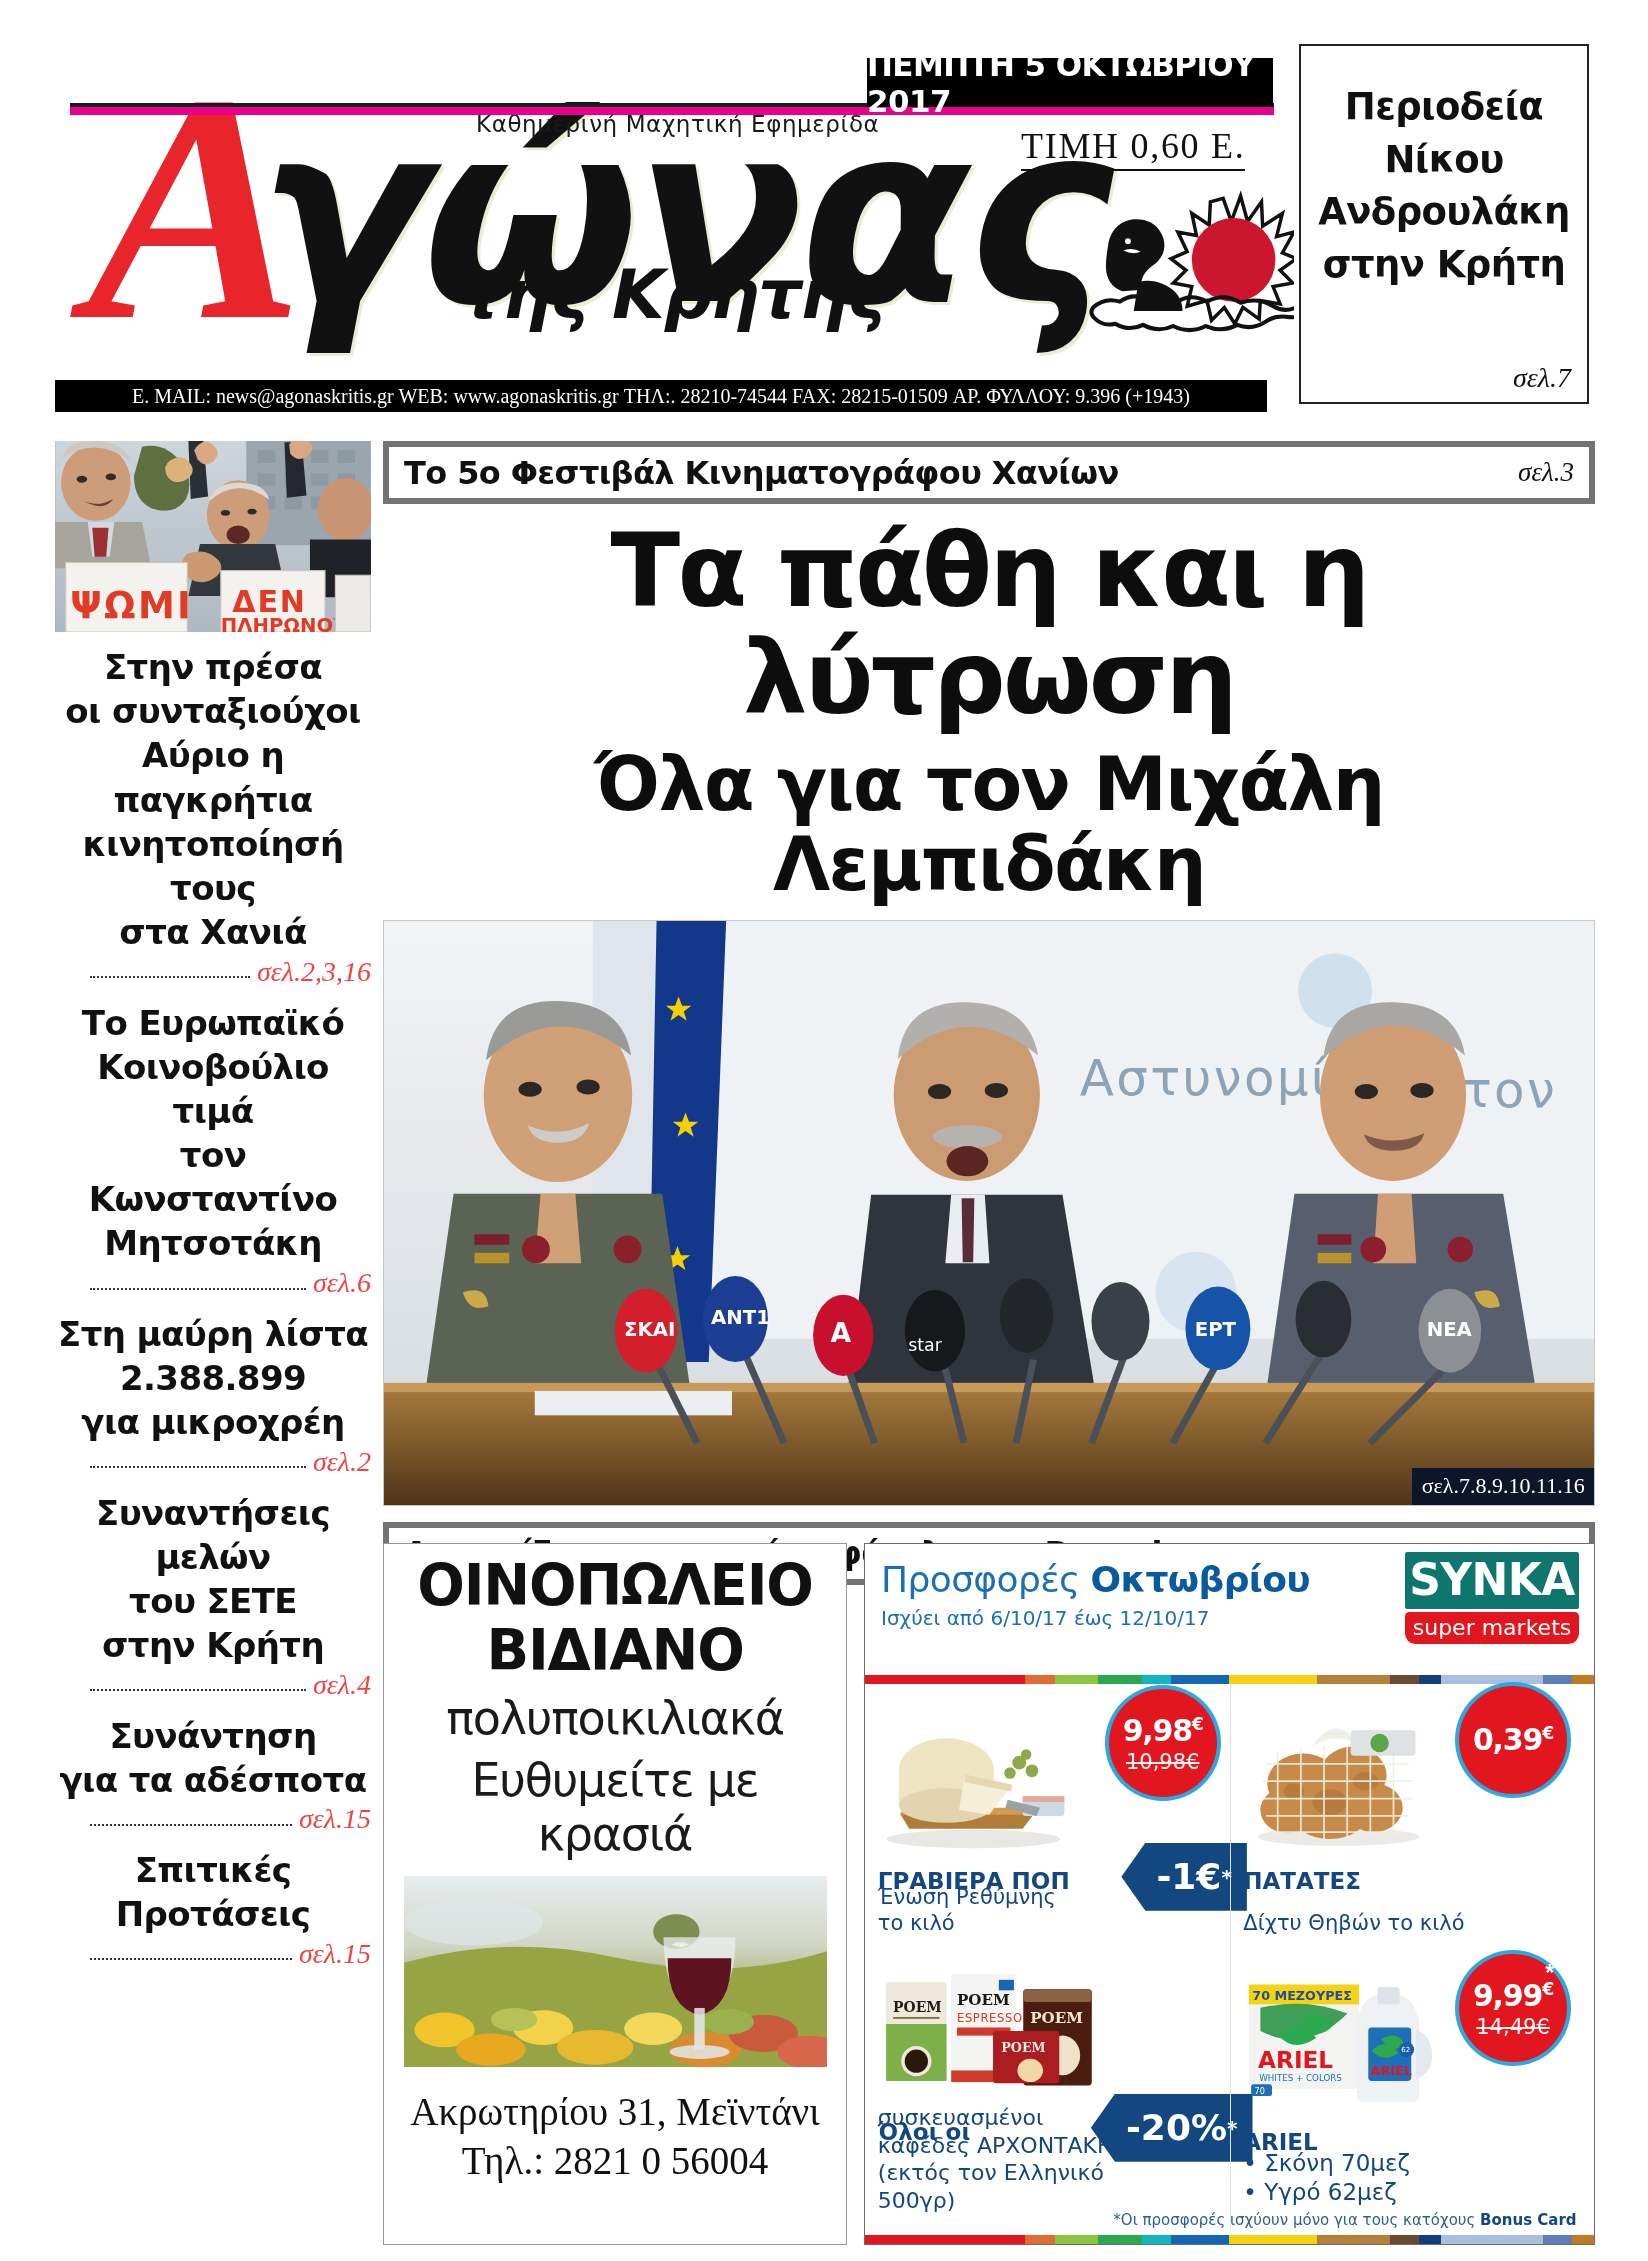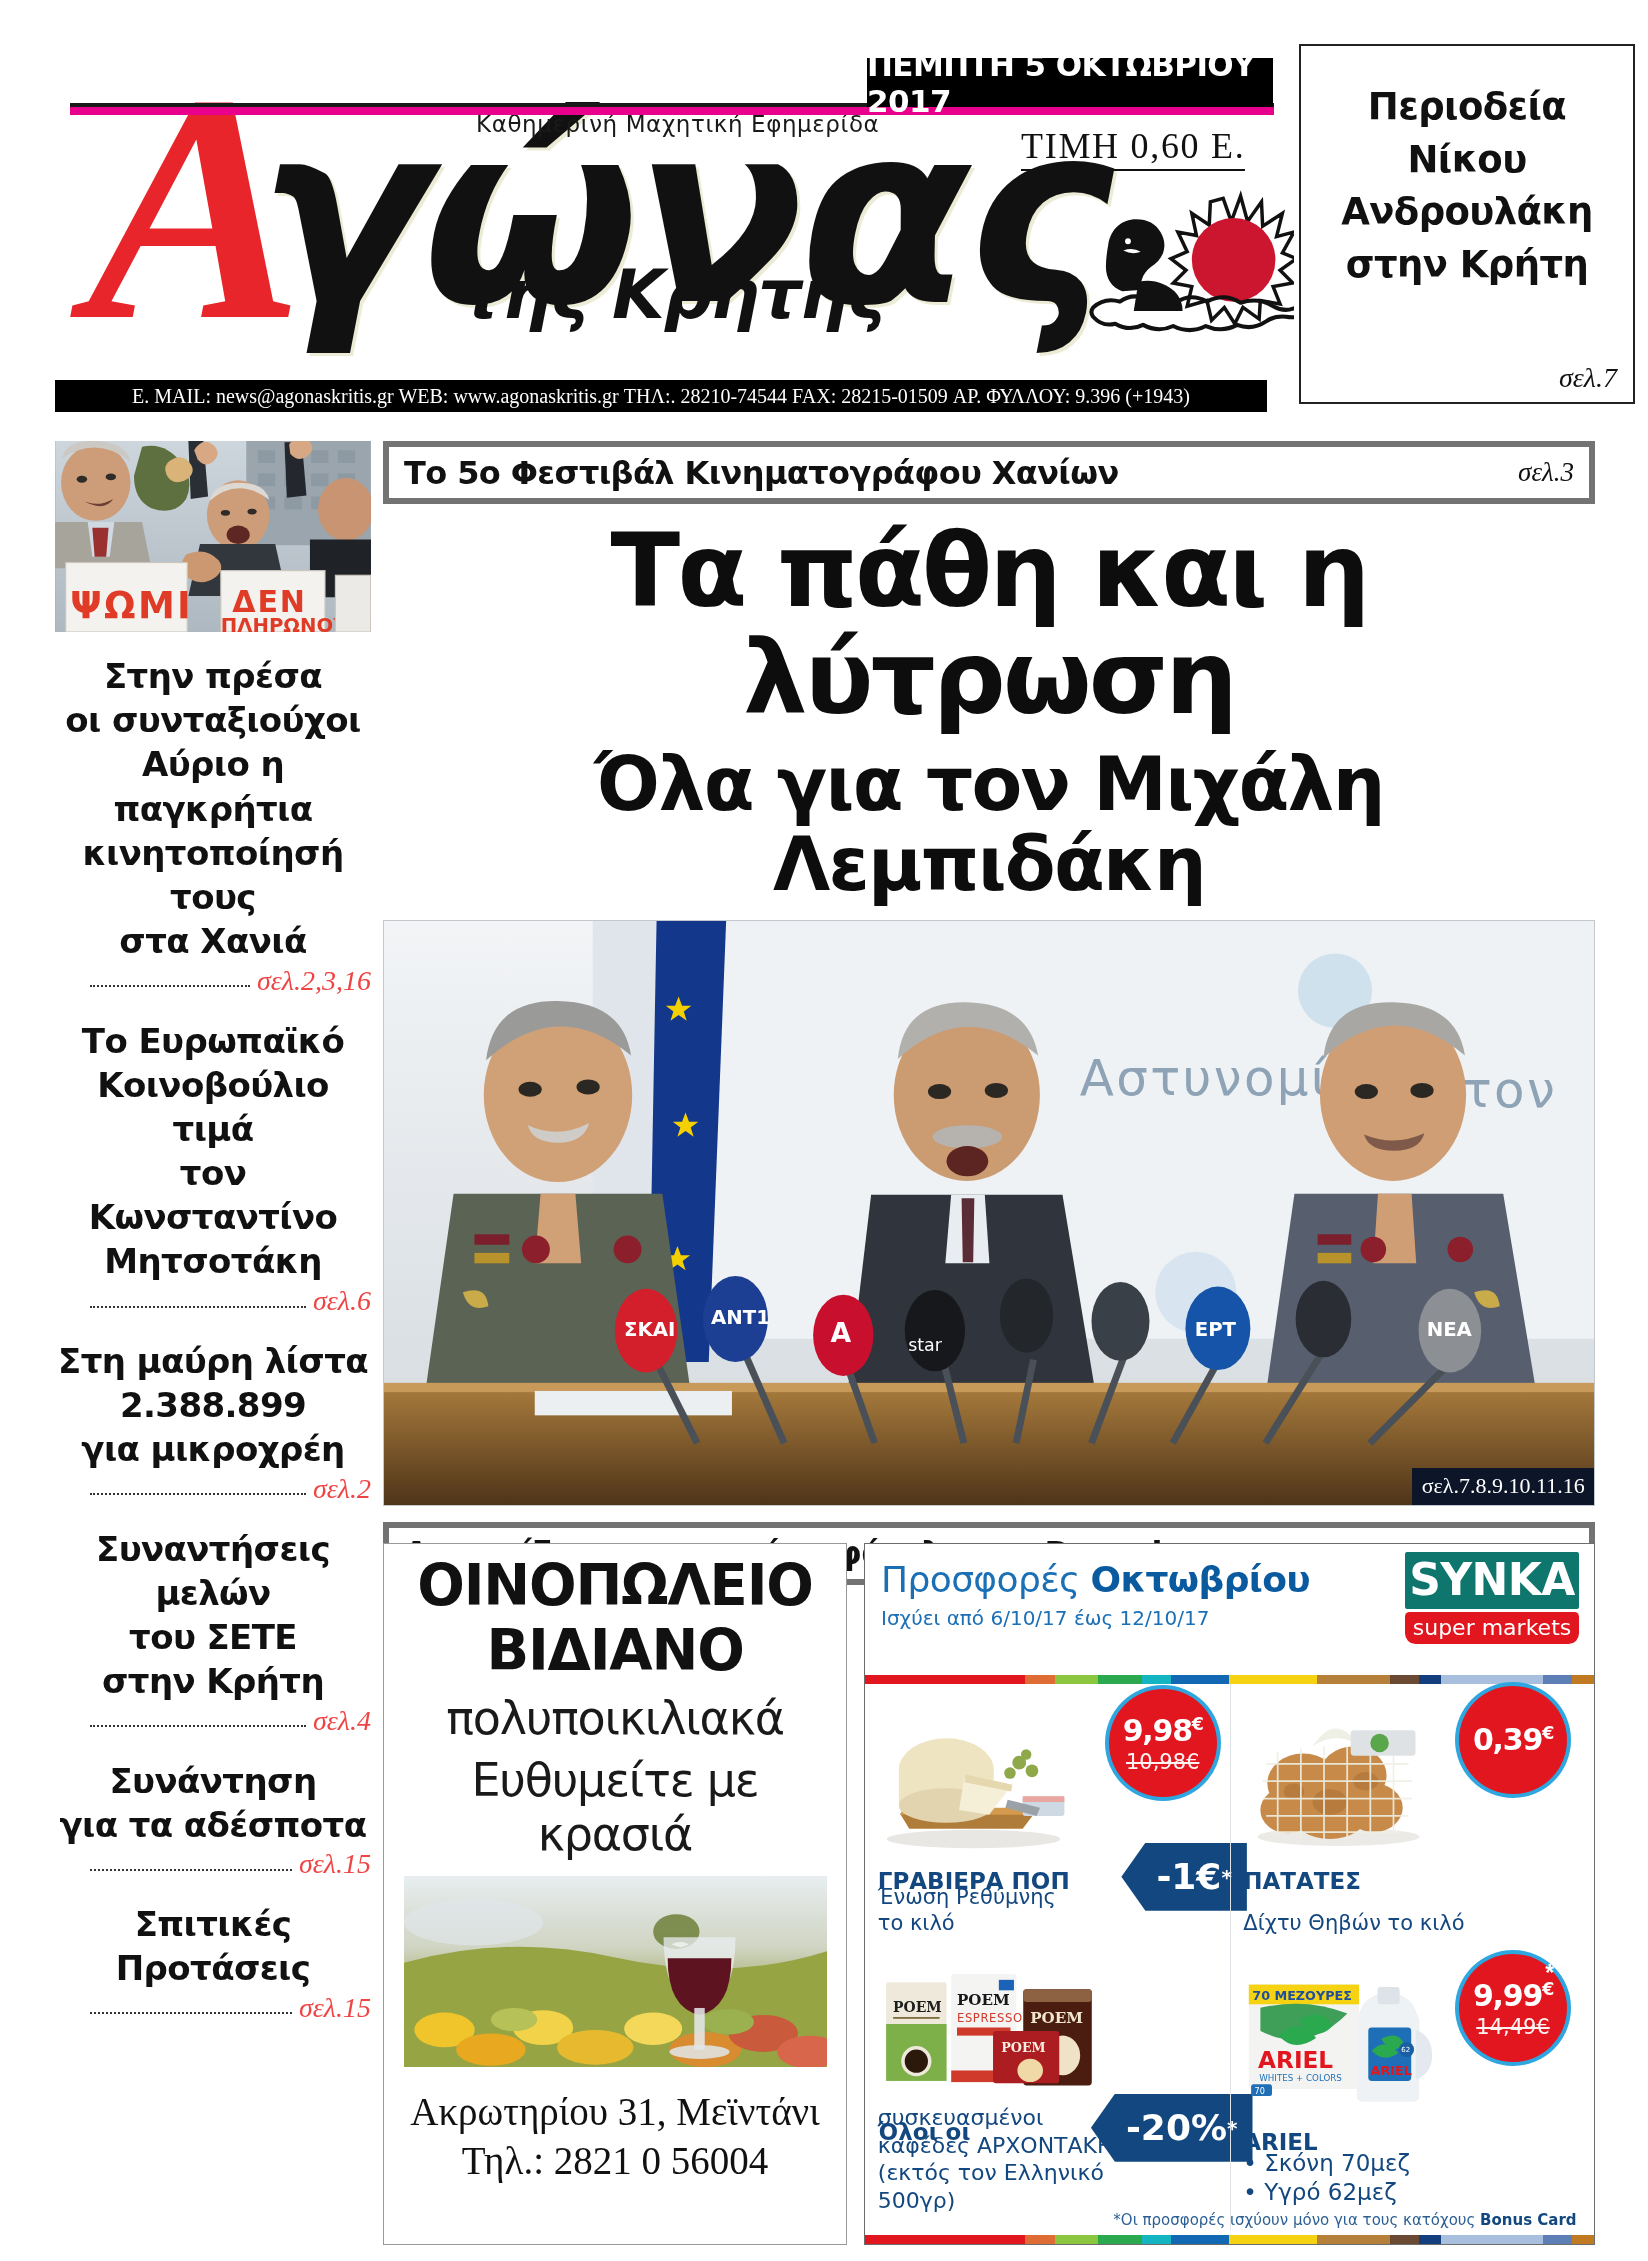--- a/index.html
+++ b/index.html
@@ -63,40 +63,40 @@
   .contact-bar {
     position: absolute; left: 55px; top: 380px; width: 1212px; height: 32px;
     background: #000; color: #fff;
     display: flex; align-items: center; justify-content: center;
     font-family: "Liberation Serif", serif; font-size: 20px; letter-spacing: 0px;
     white-space: nowrap;
   }
 
   
   .promo-box {
-    position: absolute; left: 1299px; top: 44px; width: 336px; height: 360px;
+    position: absolute; left: 1299px; top: 44px; width: 290px; height: 360px;
     border: 2.3px solid #222; background: #fff;
     padding: 35px 11.6px 5.8px 11.6px;
     display: flex; flex-direction: column; 
   }
   .promo-line {
     font-family: "DejaVu Sans", sans-serif; font-weight: bold;
     font-size: 37px; color: #111; line-height: 1.42; text-align: center; letter-spacing: -0.6px;
   }
   .promo-page {
     position: absolute; right: 16px; bottom: 8px;
     font-family: "Liberation Serif", serif; font-style: italic; font-size: 28px; color: #111;
   }
 
   
   .sidebar { position: absolute; left: 55px; top: 441px; width: 316px; }
   .sidebar-photo {
     width: 316px; height: 191px; position: relative; overflow: hidden; background: #9aa2ac;
   }
-  .sb-item { margin-top: 22px; }
+  .sb-item { margin-top: 13px; }
   .sb-text {
     font-family: "DejaVu Sans", sans-serif; font-weight: bold;
     font-size: 34px; line-height: 1.30; color: #111; text-align: center; letter-spacing: -0.6px;
   }
   .sb-page-row { display: flex; align-items: flex-end; justify-content: flex-end; gap: 7px; margin-top: 1.2px; }
   .sb-dots { flex: 1; border-bottom: 2.9px dotted #333; margin-bottom: 9.3px; margin-left: 35px; }
   .sb-page { font-family: "Liberation Serif", serif; font-style: italic; font-size: 28px; color: #ef4444; }
 
   
   .main { position: absolute; left: 383px; top: 441px; width: 1212px; }

